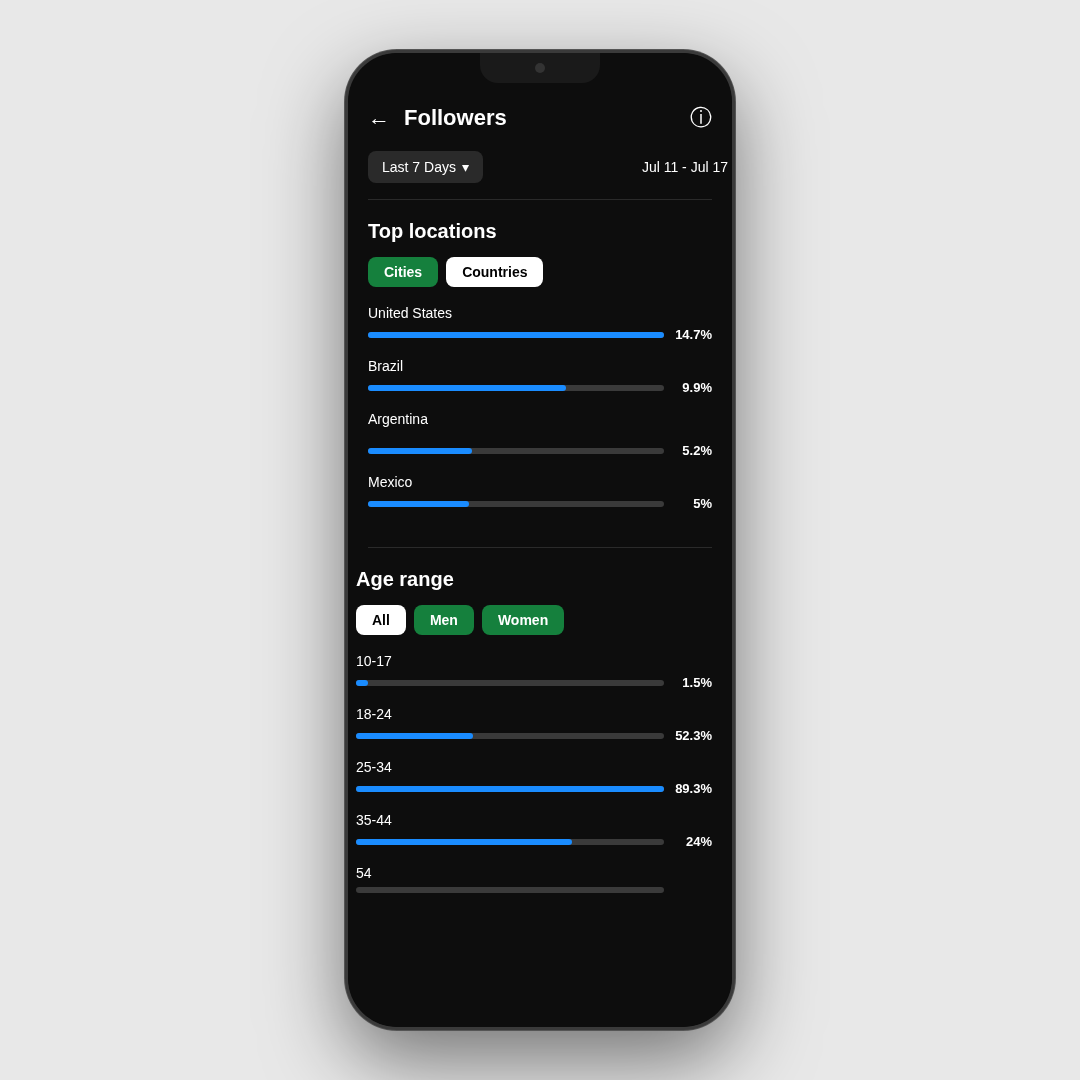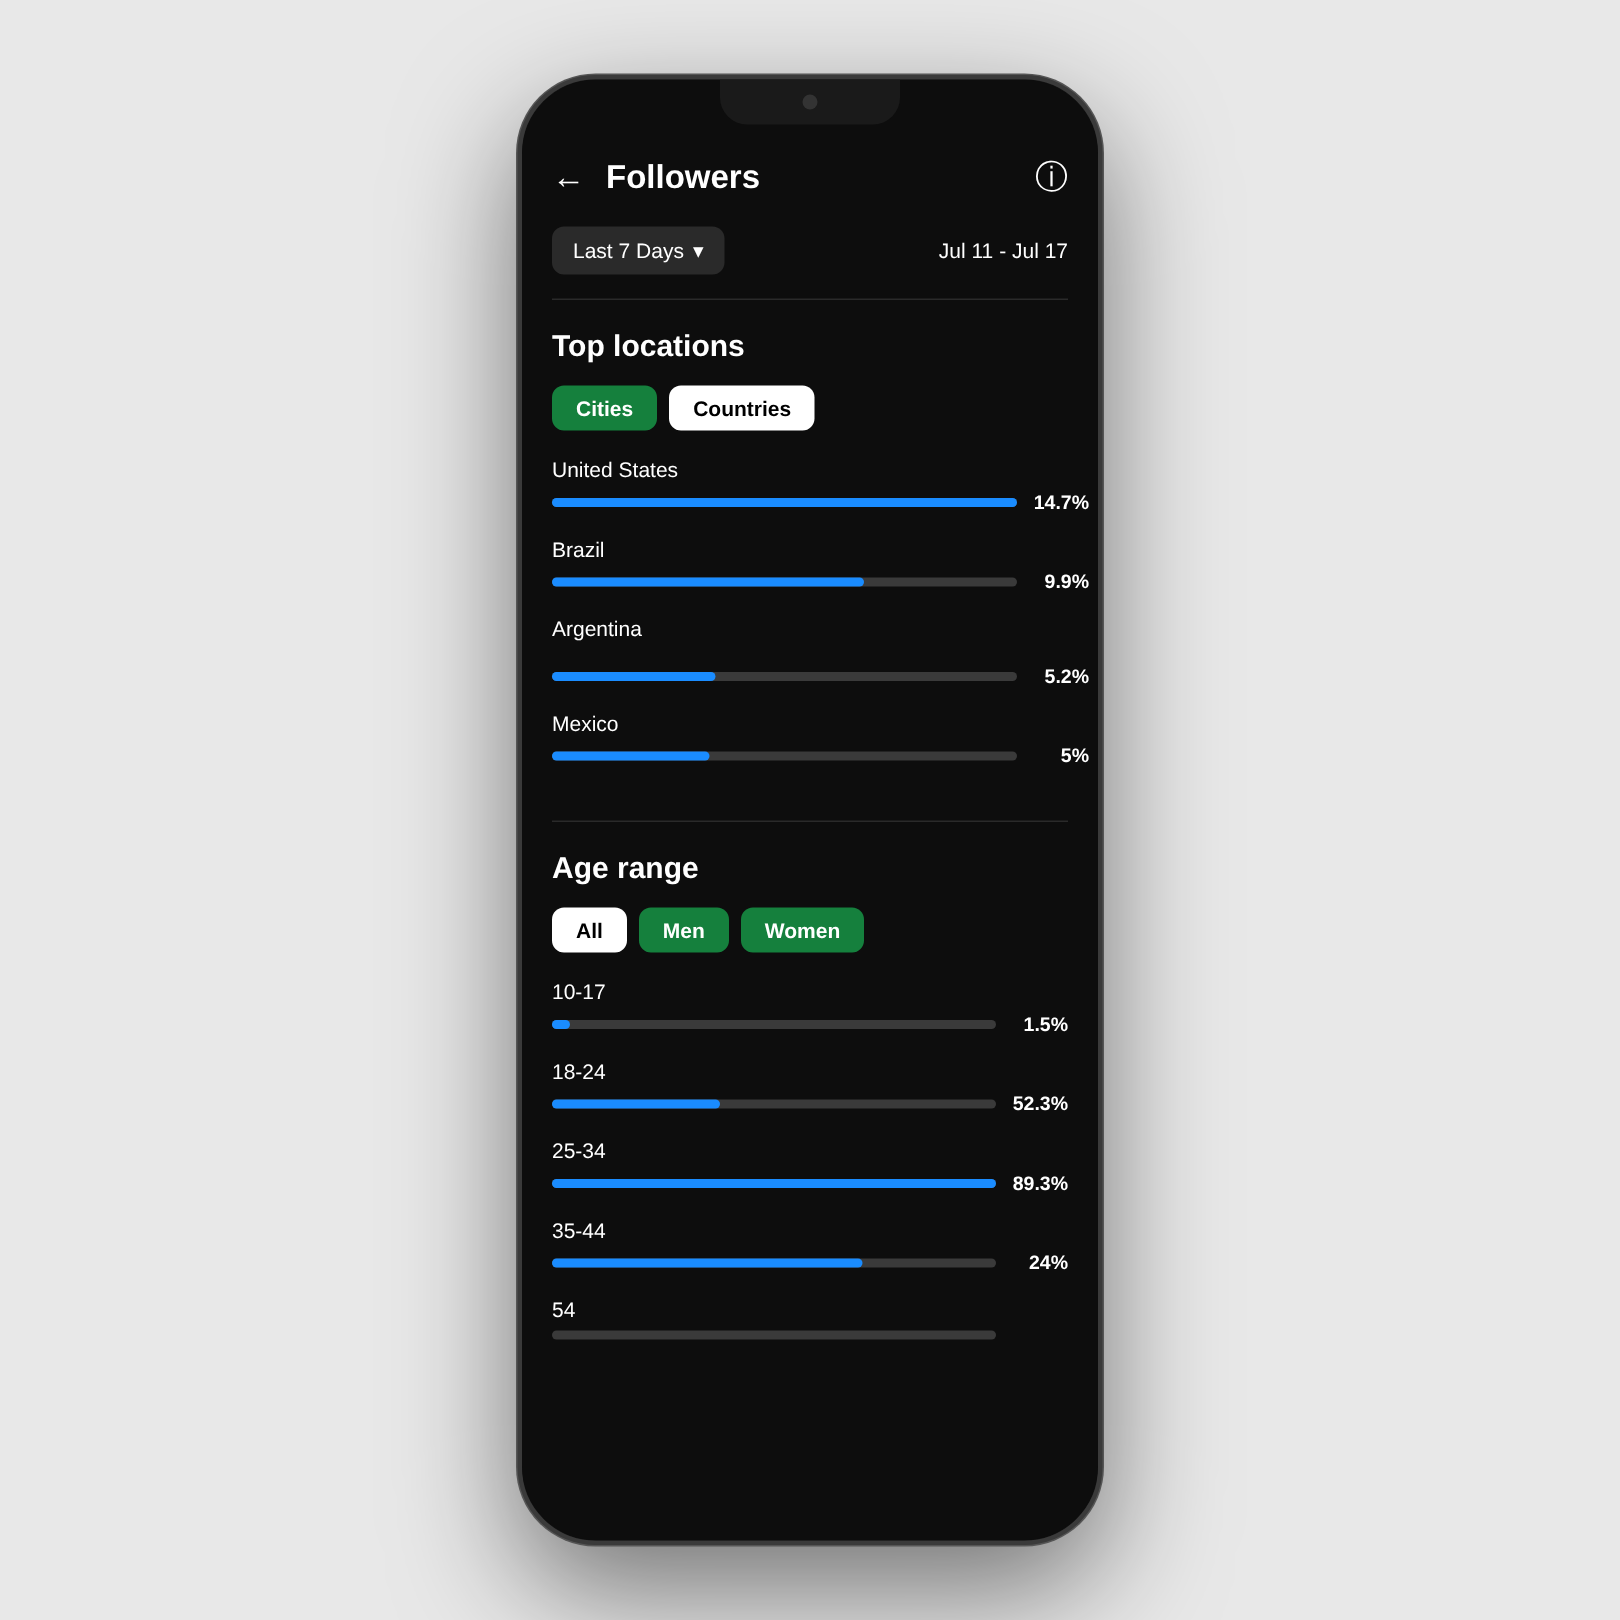--- a/index.html
+++ b/index.html
@@ -79,21 +79,21 @@
       right: 20px;
       color: #fff;
       font-size: 22px;
     }
 
     
     .filter-row {
       display: flex;
       align-items: center;
       justify-content: space-between;
-      padding: 8px 20px 16px 20px;
+      padding: 8px 4px 16px 20px;
     }
     .date-filter-btn {
       background: #2a2a2a;
       color: #fff;
       border: none;
       border-radius: 8px;
       padding: 8px 14px;
       font-size: 14px;
       font-weight: 500;
       display: flex;
@@ -107,21 +107,21 @@
       font-weight: 500;
     }
     .divider {
       height: 1px;
       background: #2a2a2a;
       margin: 0 20px;
     }
 
     
     .section {
-      padding: 20px 6px 0 20px;
+      padding: 20px 20px 0 20px;
     }
     .section-title {
       color: #fff;
       font-size: 20px;
       font-weight: 700;
       margin-bottom: 14px;
     }
 
     
     .tab-group {
@@ -182,21 +182,21 @@
       font-size: 13px;
       font-weight: 600;
       min-width: 38px;
       text-align: right;
     }
 
     .section-gap { height: 20px; }
 
     
     .age-section {
-      padding: 20px 20px 0 20px;
+      padding: 20px 20px 0 8px;
     }
   </style>
 </head>
 <body>
 
 <div class="phone-shell">
   <div class="phone-notch"></div>
   <div class="phone-camera"></div>
 
   <div class="screen">

